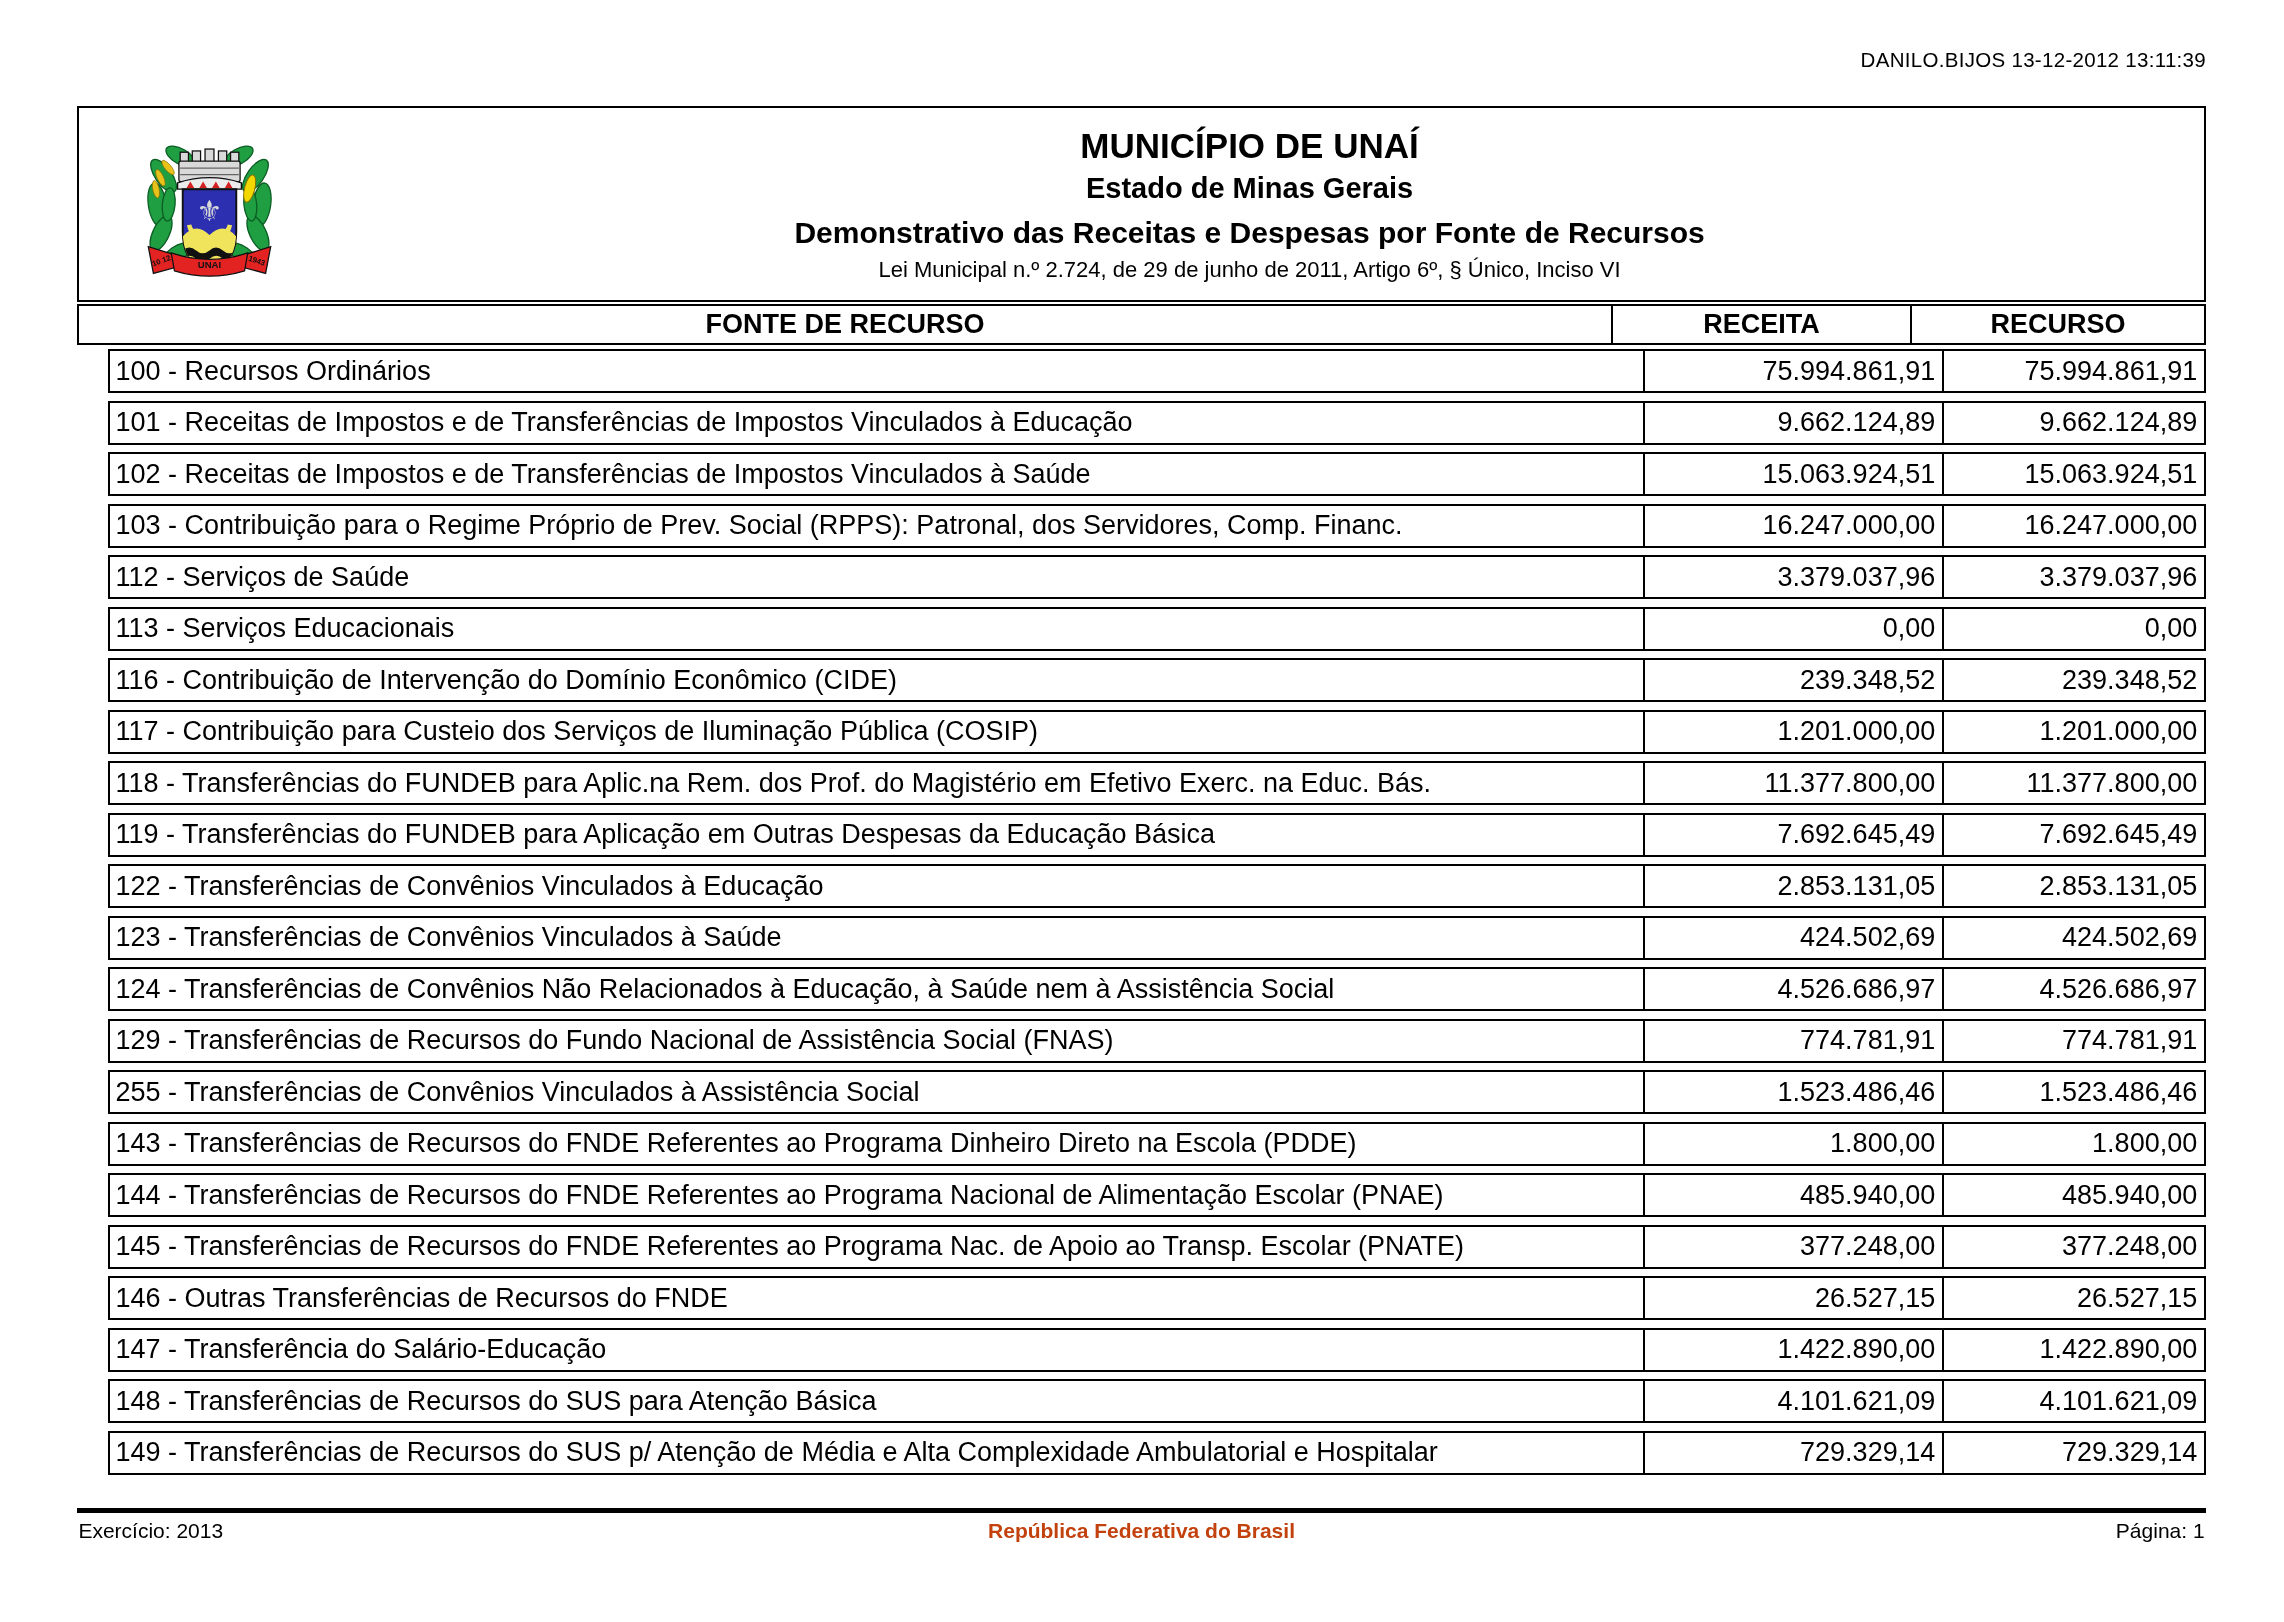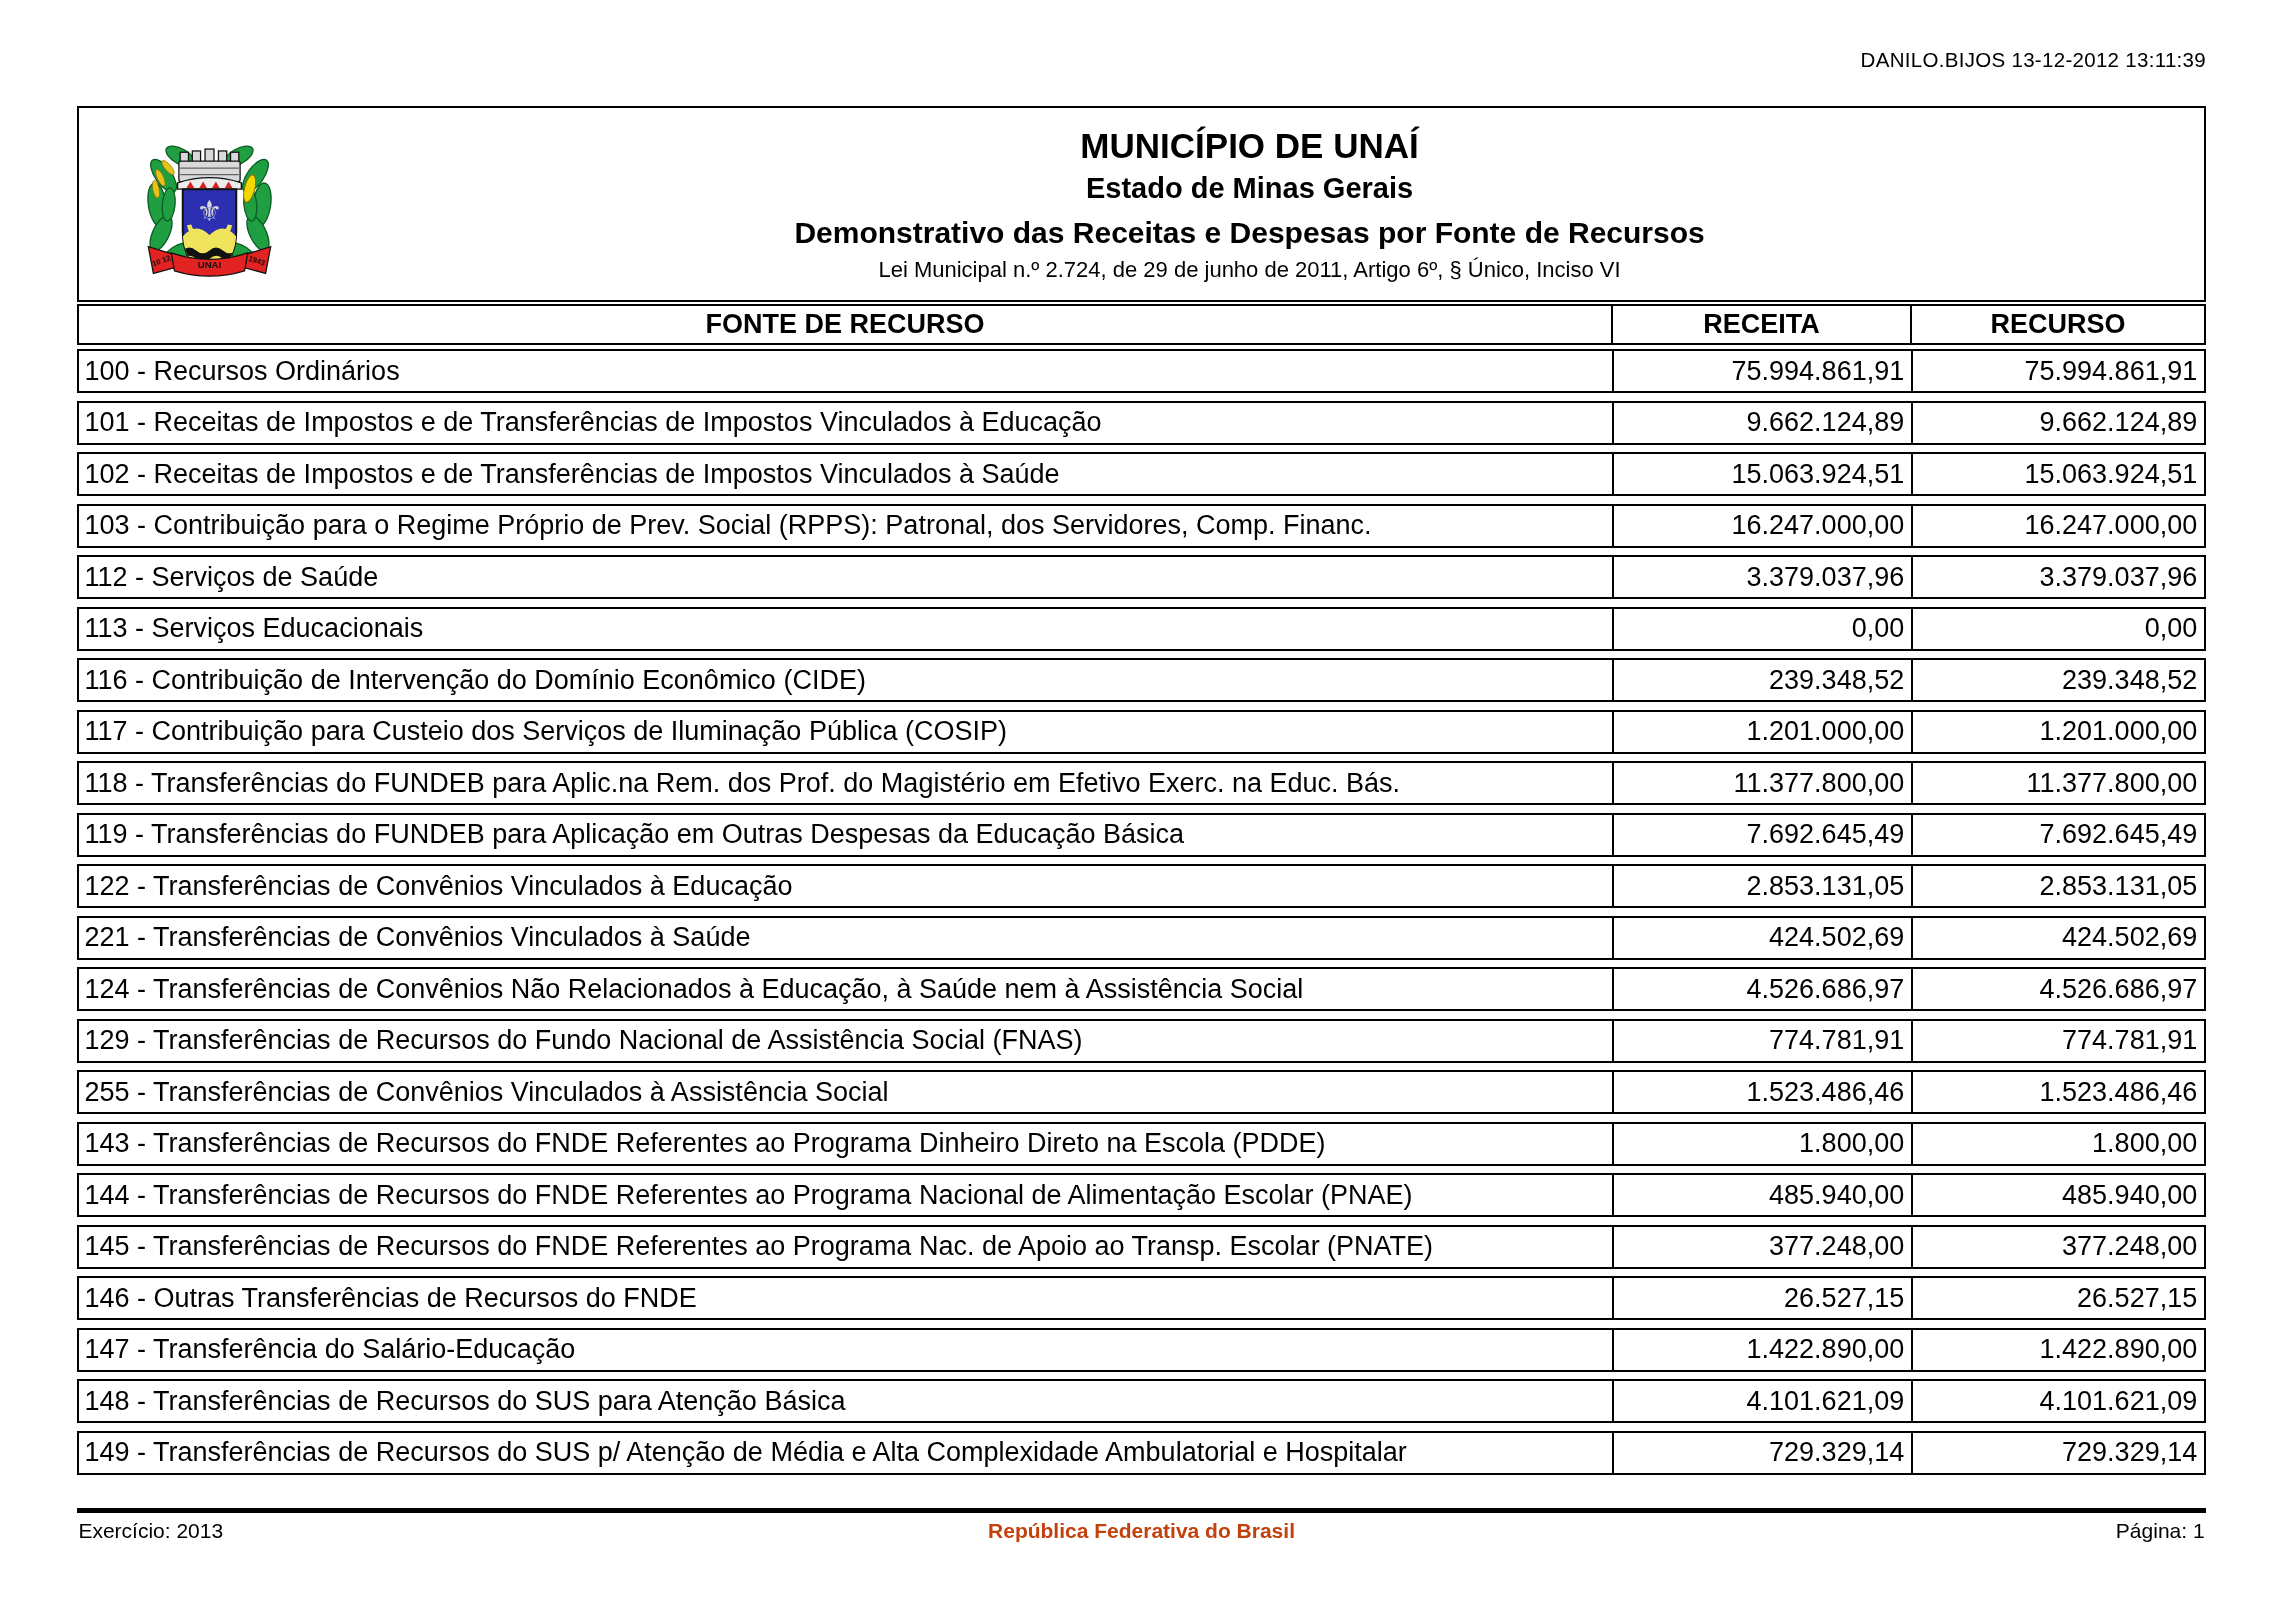--- a/index.html
+++ b/index.html
@@ -34,21 +34,21 @@
   }
   .thead .hc{display:flex;align-items:center;justify-content:center;box-sizing:border-box}
   .hc.c1{flex:0 0 1532px}
   .hc.c2{flex:0 0 299px;border-left:2px solid #000}
   .hc.c3{flex:1;border-left:2px solid #000}
 
   .rows{position:absolute;left:77px;top:349px;width:2129px}
   .row{
     height:44px;margin-bottom:7.5px;
     border:2px solid #000;box-sizing:border-box;
-    display:flex;font-size:27px;background:#fff;
+    display:flex;font-size:27px;background:#fff;margin-left:31px;
   }
   .row .cell{display:flex;align-items:center;box-sizing:border-box;white-space:nowrap;overflow:hidden}
   .row .c1{flex:0 0 1533px;padding-left:5.5px}
   .row .c2{flex:0 0 299px;border-left:2px solid #000;justify-content:flex-end;padding-right:6.8px}
   .row .c3{flex:1;border-left:2px solid #000;justify-content:flex-end;padding-right:6.8px}
 
   .footer-sep{position:absolute;left:77px;top:1508px;width:2129px;height:4.8px;background:#000}
   .footer{position:absolute;left:77px;top:1519px;width:2129px;height:27px;font-size:21px}
   .footer .f-left{position:absolute;left:1.4px;top:0}
   .footer .f-center{position:absolute;left:0;right:0;text-align:center;top:0;font-weight:bold}
@@ -194,21 +194,21 @@
       <div class="cell c1">119 - Transferências do FUNDEB para Aplicação em Outras Despesas da Educação Básica</div>
       <div class="cell c2">7.692.645,49</div>
       <div class="cell c3">7.692.645,49</div>
     </div>
     <div class="row">
       <div class="cell c1">122 - Transferências de Convênios Vinculados à Educação</div>
       <div class="cell c2">2.853.131,05</div>
       <div class="cell c3">2.853.131,05</div>
     </div>
     <div class="row">
-      <div class="cell c1">221 - Transferências de Convênios Vinculados à Saúde</div>
+      <div class="cell c1">123 - Transferências de Convênios Vinculados à Saúde</div>
       <div class="cell c2">424.502,69</div>
       <div class="cell c3">424.502,69</div>
     </div>
     <div class="row">
       <div class="cell c1">124 - Transferências de Convênios Não Relacionados à Educação, à Saúde nem à Assistência Social</div>
       <div class="cell c2">4.526.686,97</div>
       <div class="cell c3">4.526.686,97</div>
     </div>
     <div class="row">
       <div class="cell c1">129 - Transferências de Recursos do Fundo Nacional de Assistência Social (FNAS)</div>

